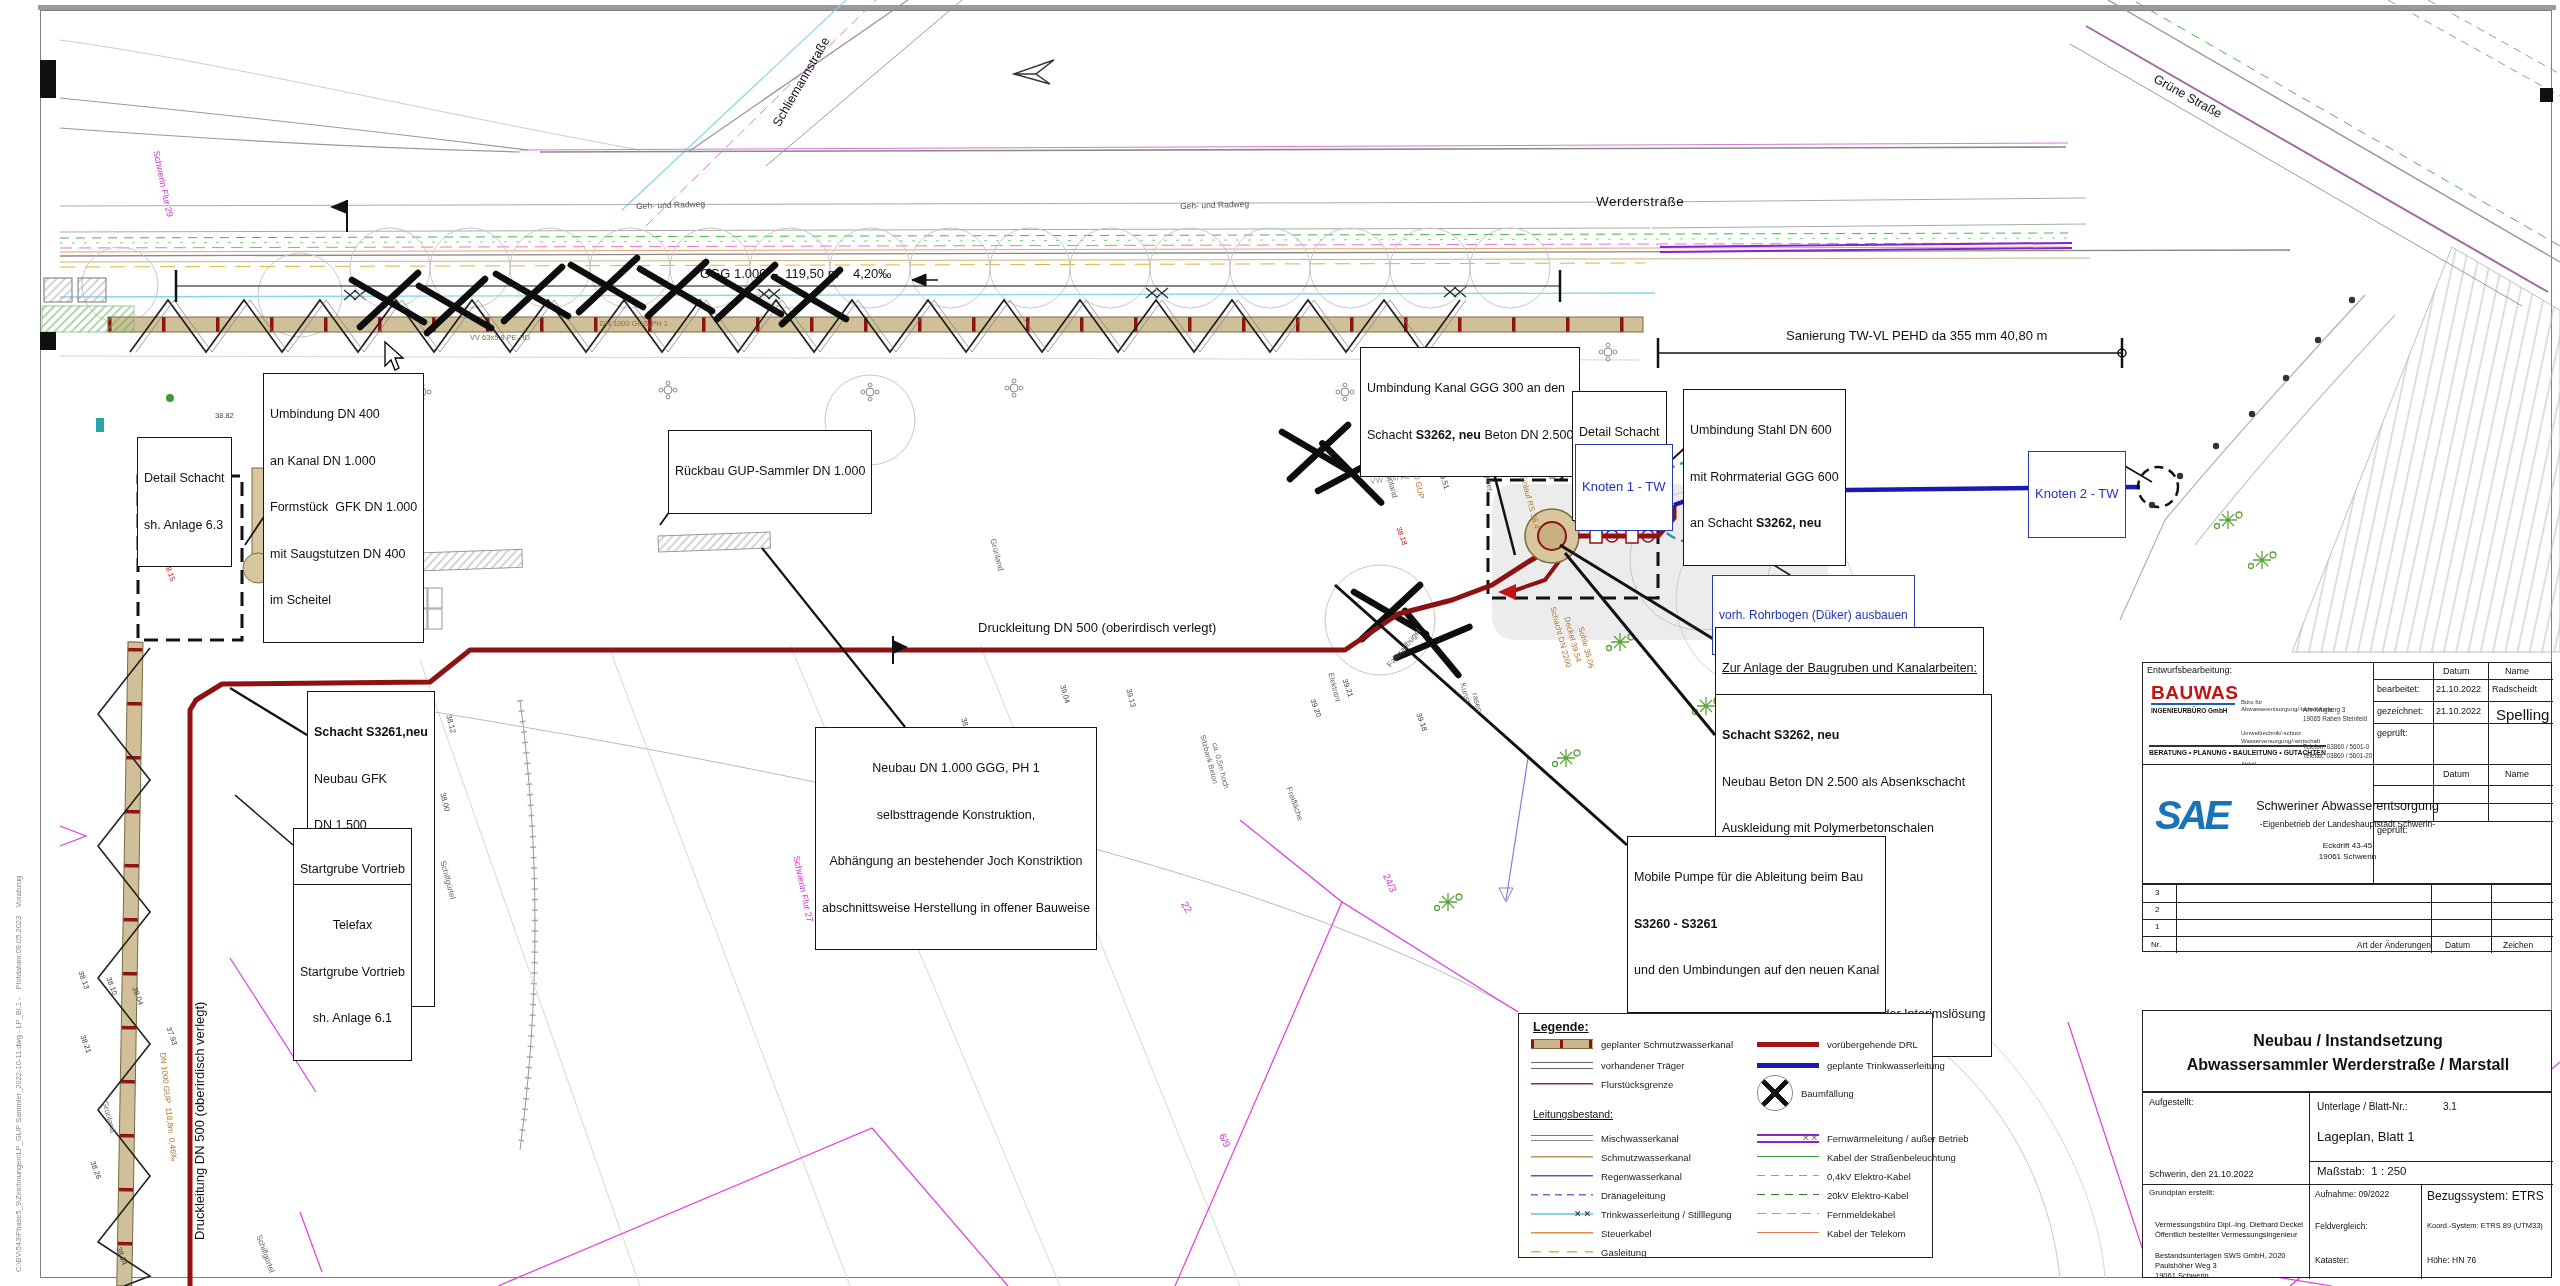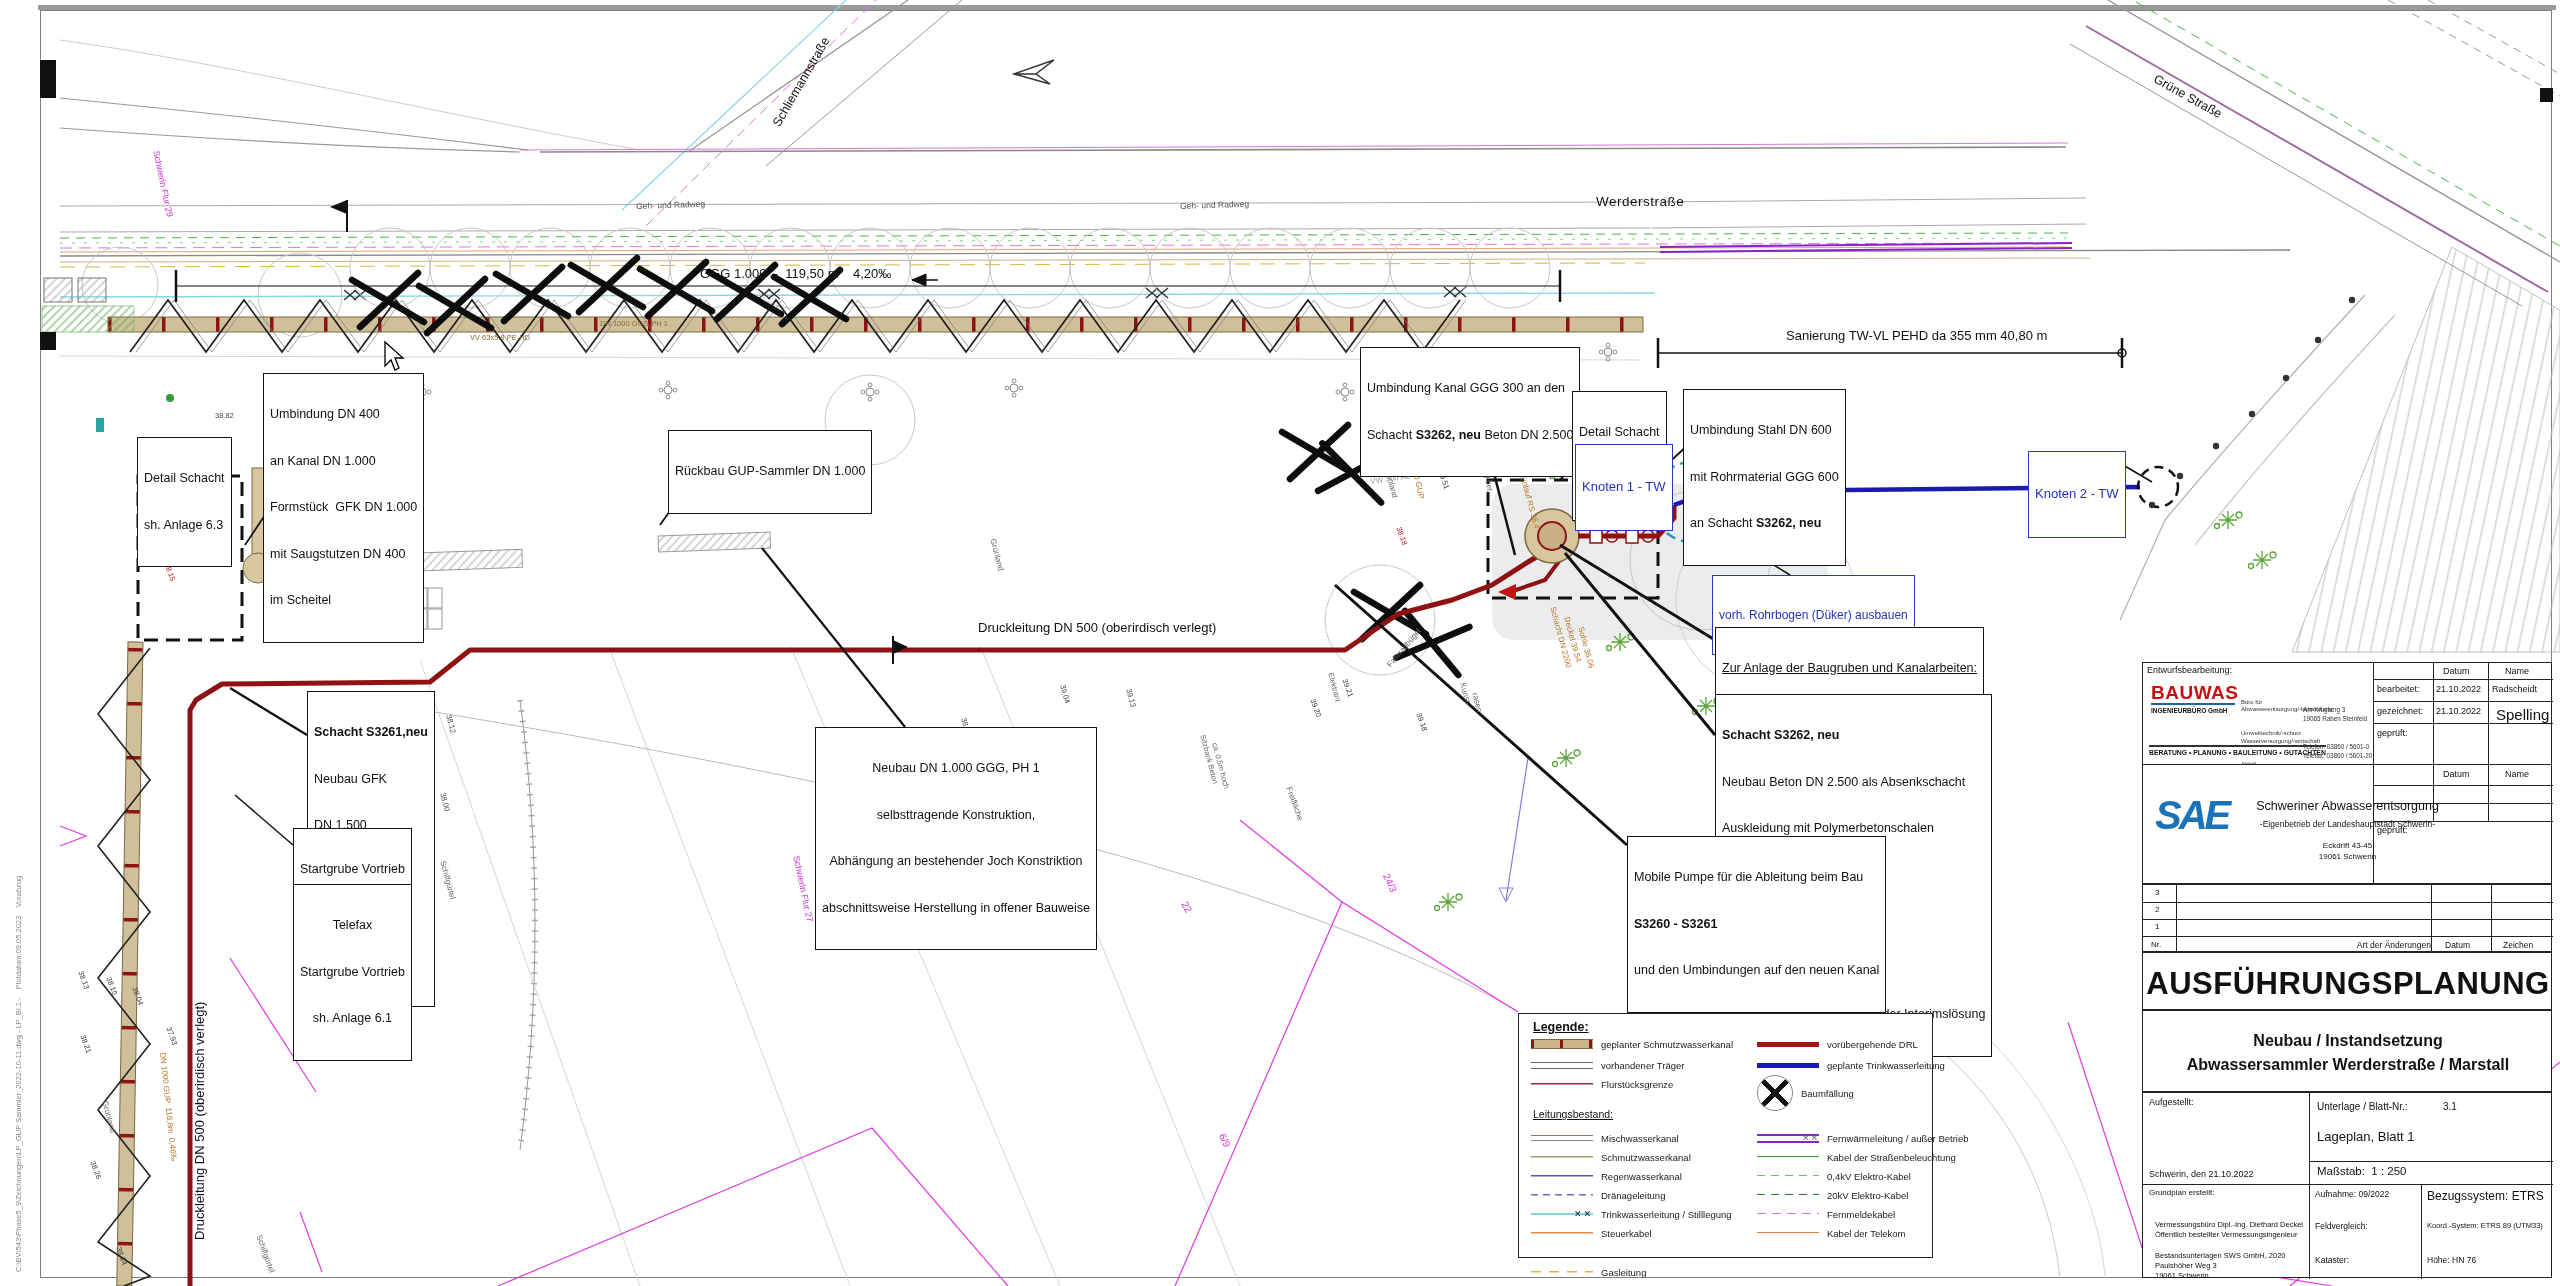--- a/index.html
+++ b/index.html
@@ -556,21 +556,21 @@
           <span class="lg-label">Dränageleitung</span>
         </div>
         <div class="lg-row" style="top: 194px;">
           <span class="sw sw-twstill">✕✕</span>
           <span class="lg-label">Trinkwasserleitung / Stilllegung</span>
         </div>
         <div class="lg-row" style="top: 213px; justify-content: center;">
           <span class="sw sw-steuer"></span>
           <span class="lg-label">Steuerkabel</span>
         </div>
-        <div class="lg-row" style="top: 232px; margin-top: 20px;">
+        <div class="lg-row" style="top: 232px;">
           <span class="sw sw-gas"></span>
           <span class="lg-label">Gasleitung</span>
         </div>
       </div>
     <div class="lg-col right">
         <div class="lg-row" style="top: 24px;">
           <span class="sw sw-drl"></span>
           <span class="lg-label">vorübergehende DRL</span>
         </div>
         <div class="lg-row" style="top: 45px;">
@@ -667,23 +667,20 @@
     <div class="hl" style="left:0;top:51px;width:410px"></div>
     <div class="t" style="left:12px;top:3px;font-size:8px">3</div>
     <div class="t" style="left:12px;top:20px;font-size:8px">2</div>
     <div class="t" style="left:12px;top:37px;font-size:8px">1</div>
     <div class="t" style="left:8px;top:55px;font-size:8px">Nr.</div>
     <div class="t" style="left:34px;top:55px;font-size:8.5px;width:254px;text-align:right">Art der Änderungen</div>
     <div class="t" style="left:302px;top:55px;font-size:8.5px">Datum</div>
     <div class="t" style="left:360px;top:55px;font-size:8.5px">Zeichen</div>
   </div>
 
-  <div class="tb" style="left:2142px;top:952px;width:410px;height:58px">
-    <div class="t" style="left:0;top:12px;width:410px;text-align:center;font-size:31px;font-weight:bold;letter-spacing:.5px">AUSFÜHRUNGSPLANUNG</div>
-  </div>
 
   <div class="tb" style="left:2142px;top:1010px;width:410px;height:82px">
     <div class="t" style="left:0;top:20px;width:410px;text-align:center;font-size:16px;font-weight:bold">Neubau / Instandsetzung</div>
     <div class="t" style="left:0;top:44px;width:410px;text-align:center;font-size:16px;font-weight:bold">Abwassersammler Werderstraße / Marstall</div>
   </div>
 
   <div class="tb" style="left:2142px;top:1092px;width:410px;height:186px">
     <div class="vl" style="left:166px;top:0;height:186px"></div>
     <div class="hl" style="left:166px;top:68px;width:244px"></div>
     <div class="hl" style="left:0;top:91px;width:410px"></div>

